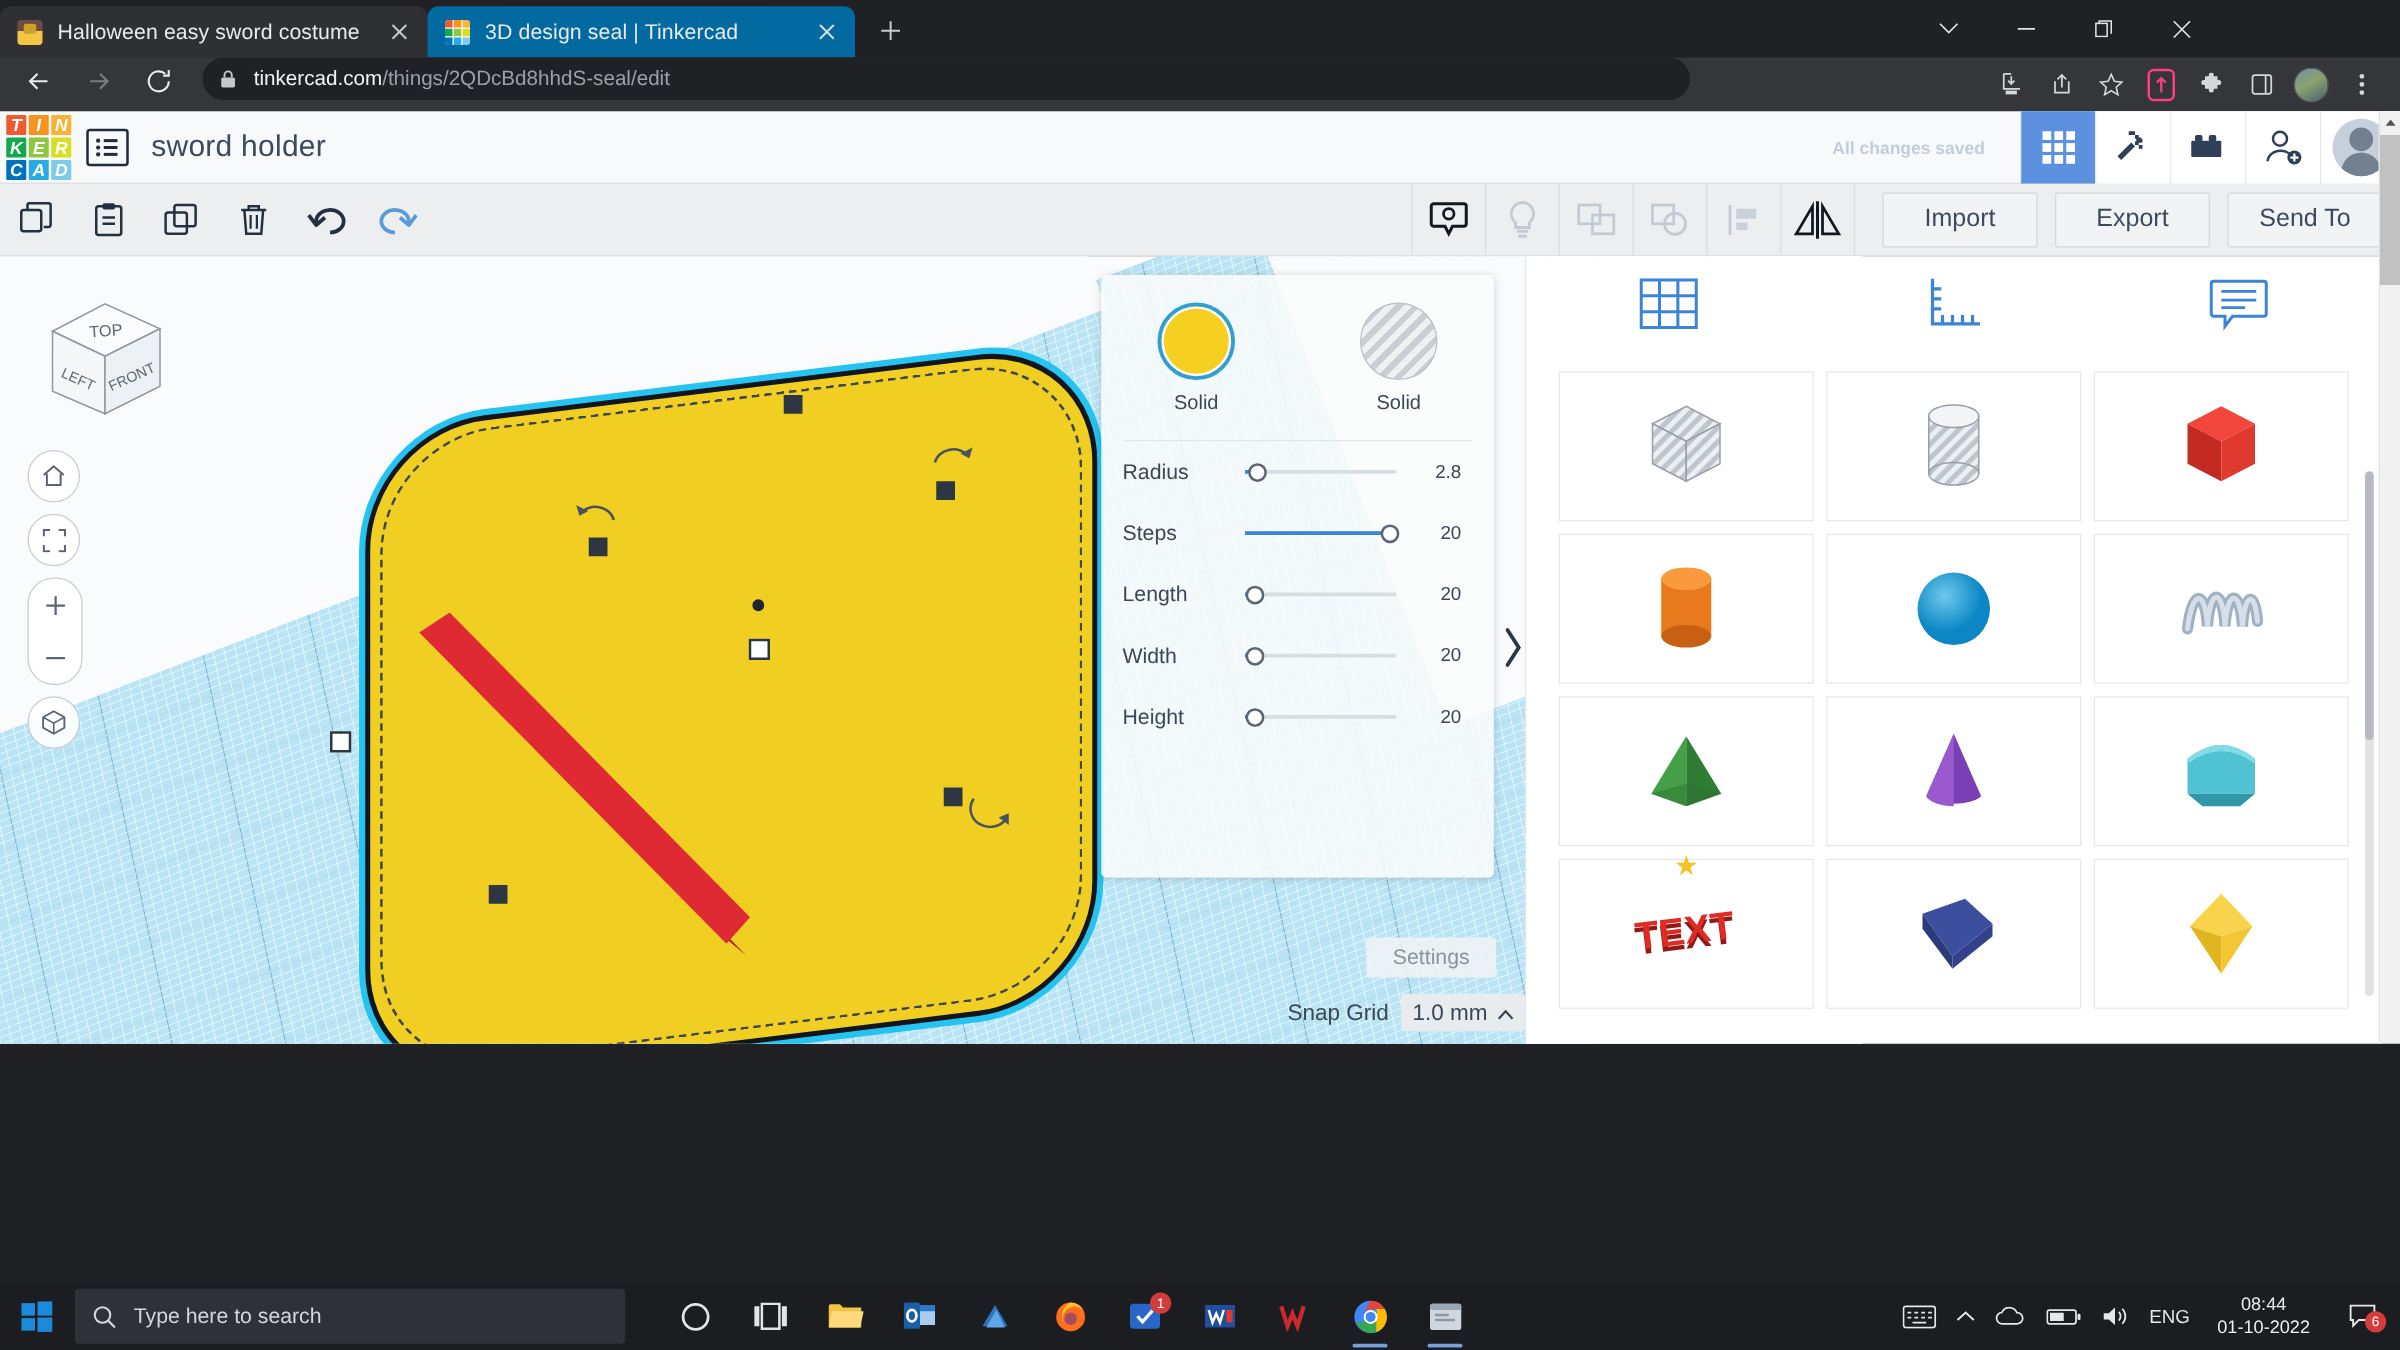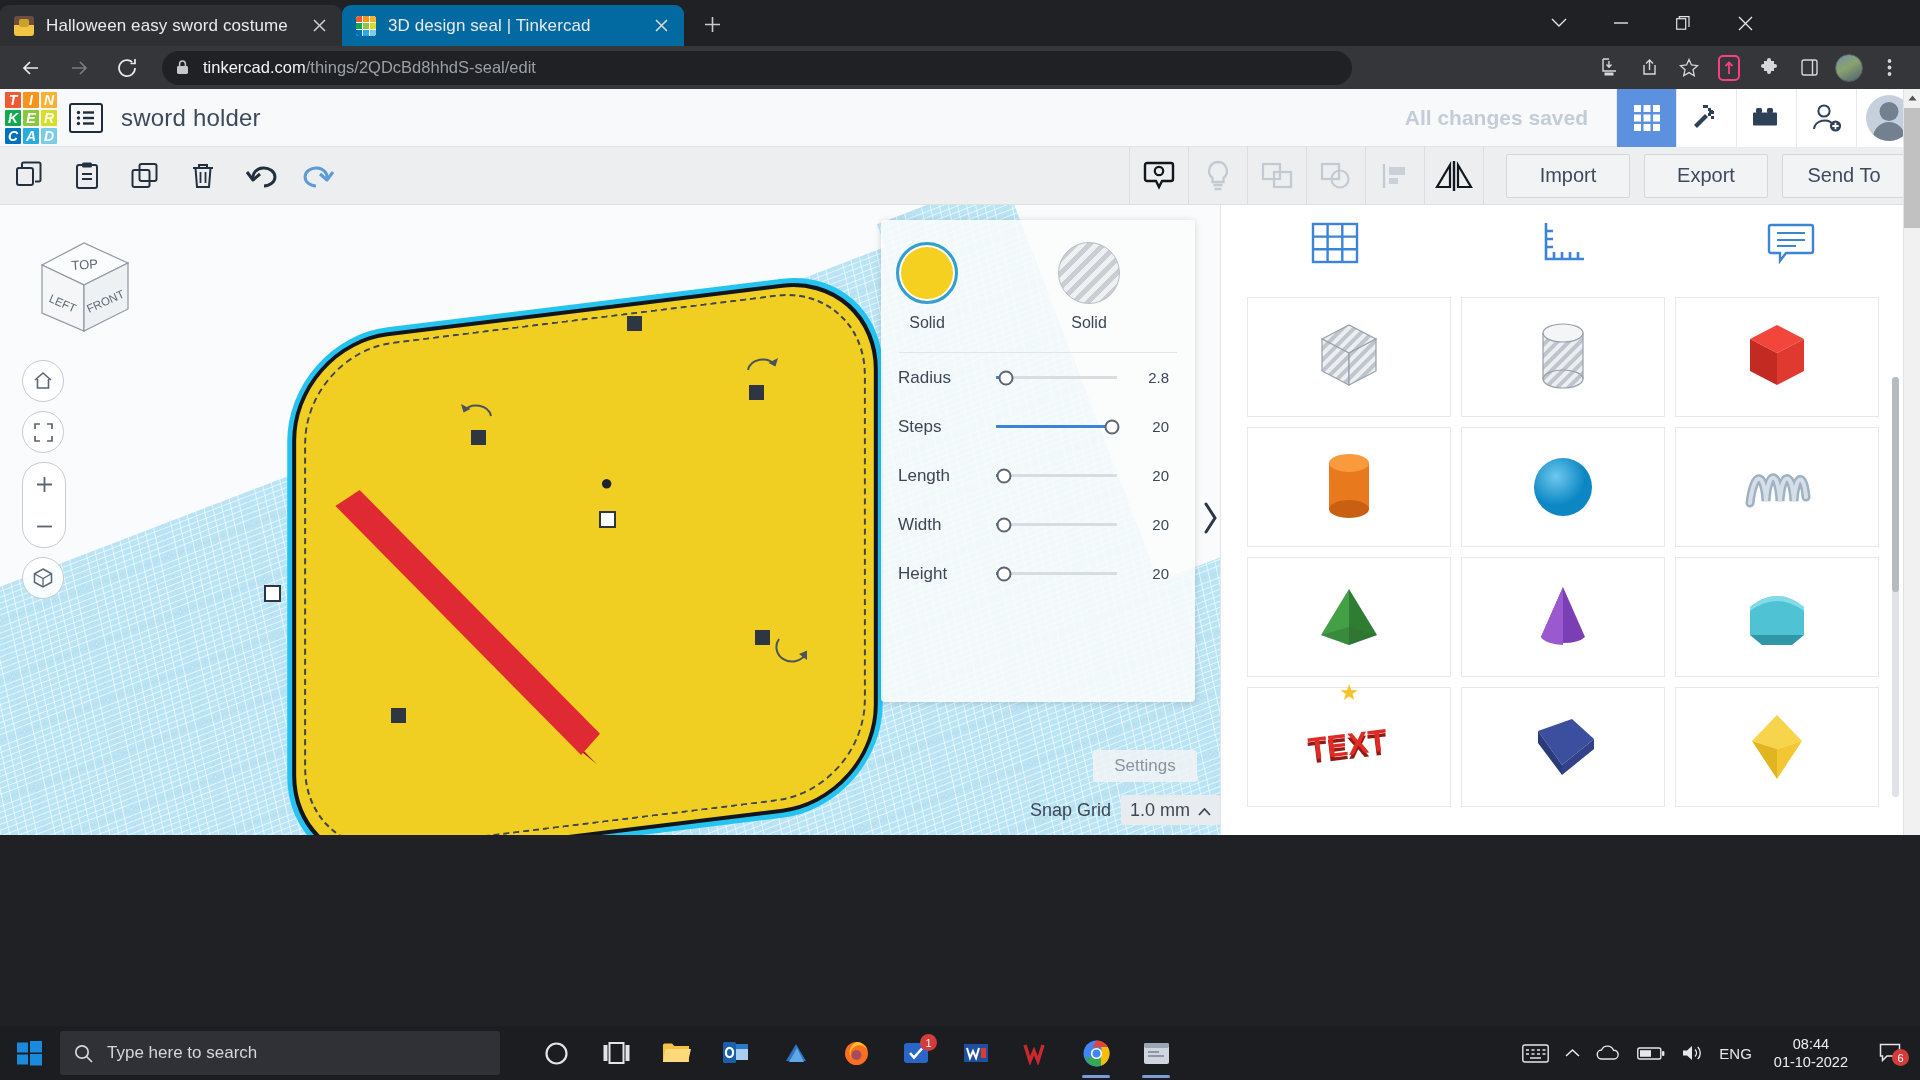--- a/index.html
+++ b/index.html
@@ -54,21 +54,21 @@
     position: absolute; right: 0; top: 0; height: 46px; display: flex; align-items: center;
   }
   .win-btn {
     width: 62px; height: 46px; display: flex; align-items: center; justify-content: center;
     color: #e3e4e6;
   }
 
   
   #omnibar {
     position: absolute; left: 0; top: 46px; width: 1920px; height: 43px;
-    background: #35363a; display: flex; align-items: center; padding: 0 12px;
+    background: #35363a; display: flex; padding: 0 12px;
   }
   .nav-btn {
     width: 38px; height: 38px; margin-right: 10px; border-radius: 50%;
     display: flex; align-items: center; justify-content: center; color: #e8eaed;
   }
   .nav-btn.dim { color: #7a7d80; }
   #urlbox {
     flex: 1; height: 34px; background: #202124; border-radius: 17px;
     display: flex; align-items: center; padding: 0 14px; margin: 0 10px 0 6px;
     max-width: 1190px;
@@ -106,21 +106,21 @@
     display: flex; align-items: center; justify-content: center;
     color: #fff; font-size: 14px; font-weight: bold; border-radius: 1px;
     font-family: "Liberation Sans", sans-serif;
   }
   .hdr-listbtn {
     width: 34px; height: 30px; border: 2px solid #1f2c3d; border-radius: 3px;
     margin-right: 18px; display: flex; align-items: center; justify-content: center;
   }
   #tc-title { font-size: 24px; color: #3c4a5e; letter-spacing: .2px; }
   #save-status {
-    margin-left: auto; color: #c3cdd9; font-size: 21px; font-weight: bold;
+    margin-left: auto; color: #c3cdd9; font-size: 14px; font-weight: bold;
     padding-right: 28px;
   }
   .hdr-icon {
     width: 60px; height: 58px; display: flex; align-items: center; justify-content: center;
     border-left: 1px solid #e6e8eb; background: #fff;
   }
   .hdr-icon.active { background: #5b91de; }
   .hdr-avatar-wrap {
     width: 64px; height: 58px; display: flex; align-items: center; justify-content: center;
     background: #fff; border-left: 1px solid #e6e8eb;
@@ -236,21 +236,21 @@
     box-shadow: 0 1px 7px rgba(0,0,0,.16);
   }
   #bp-head {
     height: 52px; display: flex; align-items: center; padding: 0 16px;
     border-bottom: 1px solid #e6e9ec; background: rgba(255,255,255,.95);
     border-radius: 4px 4px 0 0;
   }
   #bp-head .chev { color: #2c3746; margin-right: 18px; }
   #bp-title { font-size: 21px; color: #2c3746; font-weight: bold; }
   .bp-head-icon { color: #3a4756; margin-left: 14px; }
-  #bp-modes { display: flex; padding: 22px 0 14px 0; justify-content: flex-start; gap: 70px; }
+  #bp-modes { display: flex; padding: 22px 0 14px 0; justify-content: center; gap: 70px; }
   .bp-mode { width: 92px; text-align: center; }
   .bp-swatch {
     width: 62px; height: 62px; border-radius: 50%; margin: 0 auto 10px auto;
   }
   .bp-swatch.solid { background: #f5d020; border: 3px solid #2f9fd8; box-shadow: 0 0 0 2px #fff inset; }
   .bp-swatch.hole {
     background: repeating-linear-gradient(135deg,#c9ced4 0 5px,#eef0f2 5px 10px);
     border: 1px solid #b8bec5;
   }
   .bp-mode-label { font-size: 16px; color: #3b4757; }

